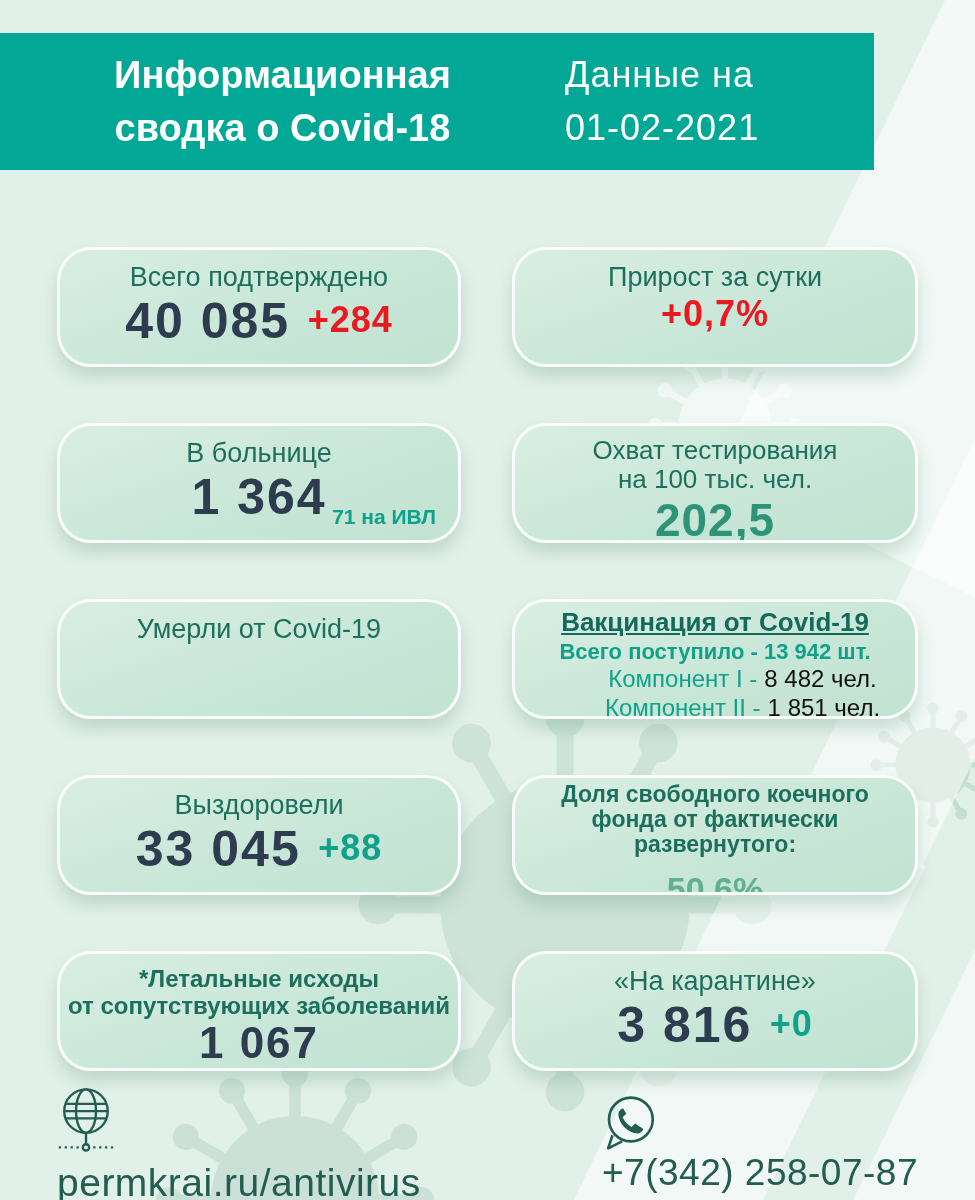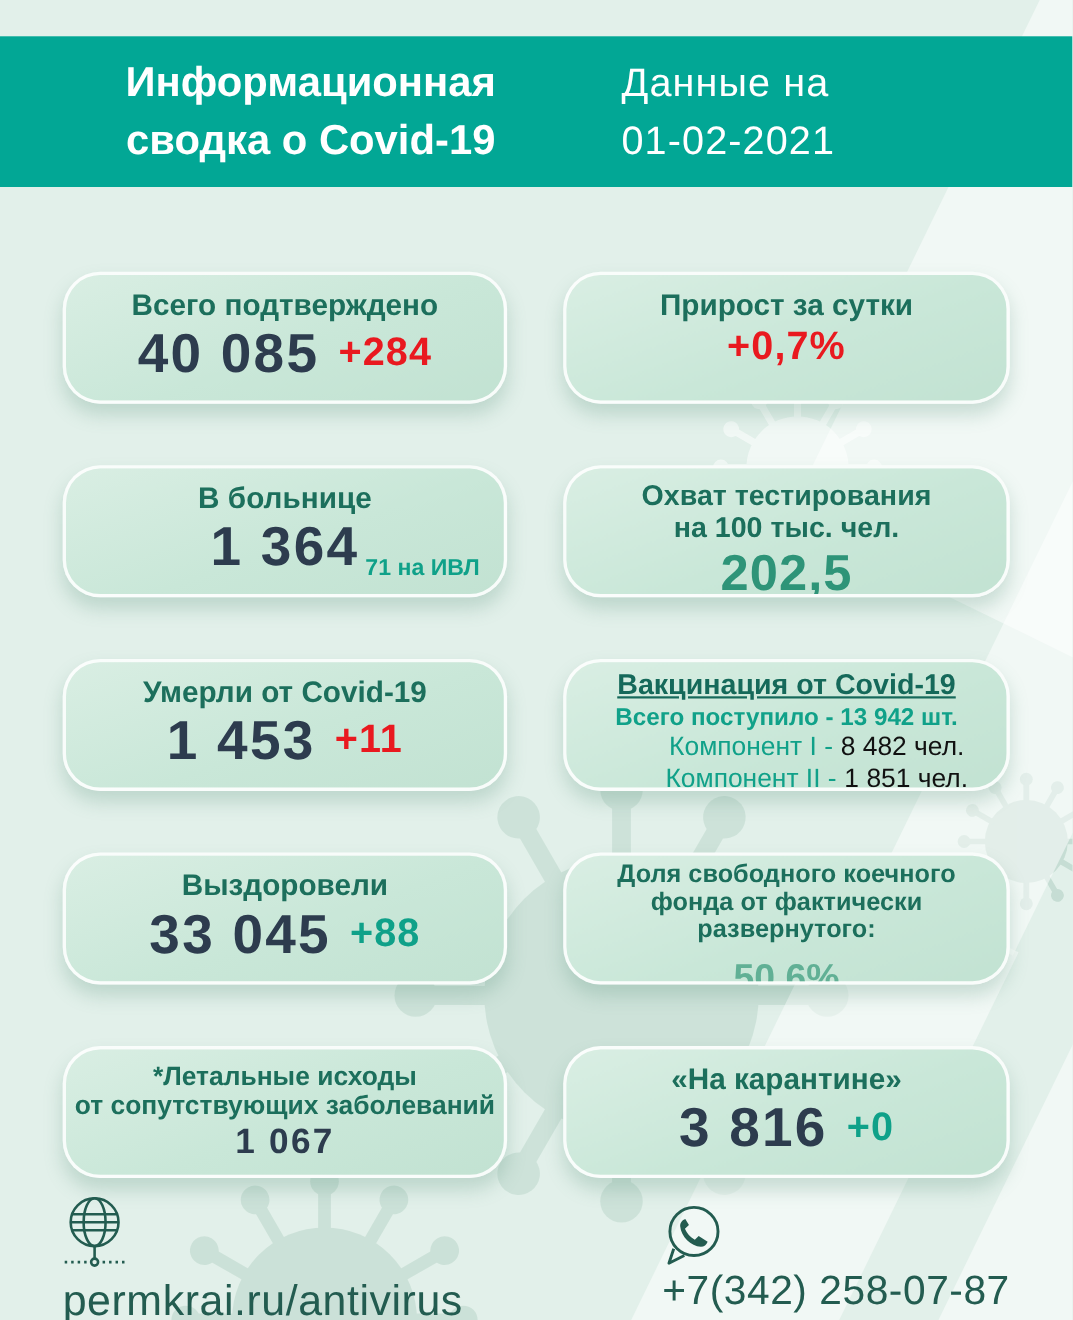--- a/index.html
+++ b/index.html
@@ -14,44 +14,44 @@
   .s2{left:882px;top:430px;width:140px;height:430px;}
   .s3{left:598px;top:790px;width:170px;height:760px;}
   .s4{left:858px;top:900px;width:260px;height:640px;}
   .virus{position:absolute;z-index:0;}
   .v1{left:350px;top:690px;width:430px;height:430px;opacity:.20;}
   .v2{left:150px;top:1055px;width:290px;height:290px;opacity:.22;}
   .v3{left:868px;top:700px;width:130px;height:130px;opacity:.28;}
   .v4{left:645px;top:345px;width:160px;height:160px;opacity:.55;}
   
   .header{
-    position:absolute;top:33px;left:0;width:975px;height:137px;
+    position:absolute;top:33px;left:0;width:874px;height:137px;
     background:#02a795;color:#ffffff;display:flex;align-items:center;z-index:3;
   }
   .header-title{width:565px;text-align:center;font-size:38px;font-weight:bold;line-height:1.38;}
   .header-date{font-size:36px;font-weight:400;line-height:1.45;letter-spacing:1px;}
   
   .cards{
     position:absolute;top:247px;left:57px;width:861px;z-index:2;
     display:grid;grid-template-columns:404px 406px;column-gap:51px;row-gap:56px;
   }
   .card{
     height:120px;box-sizing:border-box;border-radius:34px;overflow:hidden;
     background:linear-gradient(160deg,#d9eee3 0%,#c9e7d8 55%,#c2e2d2 100%);
     border:3px solid rgba(255,255,255,.88);
     box-shadow:0 10px 16px rgba(96,150,130,.28);
     text-align:center;padding-top:12px;position:relative;
   }
-  .card-title{font-size:27px;font-weight:bold;color:#1c6f5c;line-height:1.15;}
+  .card-title{font-size:27px;font-weight:normal;color:#1c6f5c;line-height:1.15;}
   .card-title.small{font-size:26px;line-height:1.12;}
   .value-row{margin-top:3px;white-space:nowrap;}
   .value{display:inline-block;font-size:50px;font-weight:bold;color:#2d3c4e;letter-spacing:2px;line-height:1;}
   .value.red{color:#e9191f;font-size:36px;letter-spacing:1px;}
   .value.teal{font-size:46px;color:#2e9478;letter-spacing:1px;margin-top:2px;}
-  .value.mid{font-size:32px;text-align:right;}
+  .value.mid{font-size:44px;text-align:right;}
   .delta{display:inline-block;font-size:36px;font-weight:bold;vertical-align:top;margin-left:13px;position:relative;top:3px;letter-spacing:1px;}
   .delta.red{color:#e9191f;}
   .delta.green{color:#0fa189;}
   .note{position:absolute;right:22px;bottom:11px;font-size:21px;font-weight:bold;color:#0fa189;}
   
   .card.vacc{padding-top:7px;}
   .vacc-title{font-size:26px;font-weight:bold;color:#15695a;line-height:1.05;text-decoration:underline;}
   .vacc-line{font-size:22px;font-weight:bold;color:#10a189;margin-top:4px;line-height:1.1;}
   .vacc-comp{font-size:24px;font-weight:normal;margin-top:1px;line-height:1.14;margin-left:55px;}
   .vacc-comp .lbl{color:#10a189;margin-right:7px;}
@@ -144,21 +144,21 @@
 <svg class="virus v3" viewBox="0 0 200 200">
     <use href="#virus" fill="#7fae9a"></use>
   </svg>
 <svg class="virus v4" viewBox="0 0 200 200">
     <use href="#virus" fill="#ffffff"></use>
   </svg>
 
 <div class="header">
   <div class="header-title">
     <div>Информационная</div>
-    <div>сводка о Covid-19</div>
+    <div>сводка о Covid-18</div>
   </div>
   <div class="header-date">
     <div>Данные на</div>
     <div>01-02-2021</div>
   </div>
 </div>
 
 <div class="cards">
 
   <div class="card">
@@ -187,24 +187,20 @@
   <div class="card" style="padding-top:10px;">
     <div class="card-title small">Охват тестирования</div>
     <div class="card-title small">на 100 тыс. чел.</div>
     <div class="value-row" style="margin-top:1px;">
       <span class="value teal">202,5</span>
     </div>
   </div>
 
   <div class="card">
     <div class="card-title">Умерли от Covid-19</div>
-    <div class="value-row">
-      <span class="value">1 453</span>
-      <span class="delta red">+11</span>
-    </div>
   </div>
 
   <div class="card vacc">
     <div class="vacc-title">Вакцинация от Covid-19</div>
     <div class="vacc-line">Всего поступило - 13 942 шт.</div>
     <div class="vacc-comp">
       <span class="lbl">Компонент I -</span><span class="val">8 482 чел.</span>
     </div>
     <div class="vacc-comp">
       <span class="lbl">Компонент II -</span><span class="val">1 851 чел.</span>

